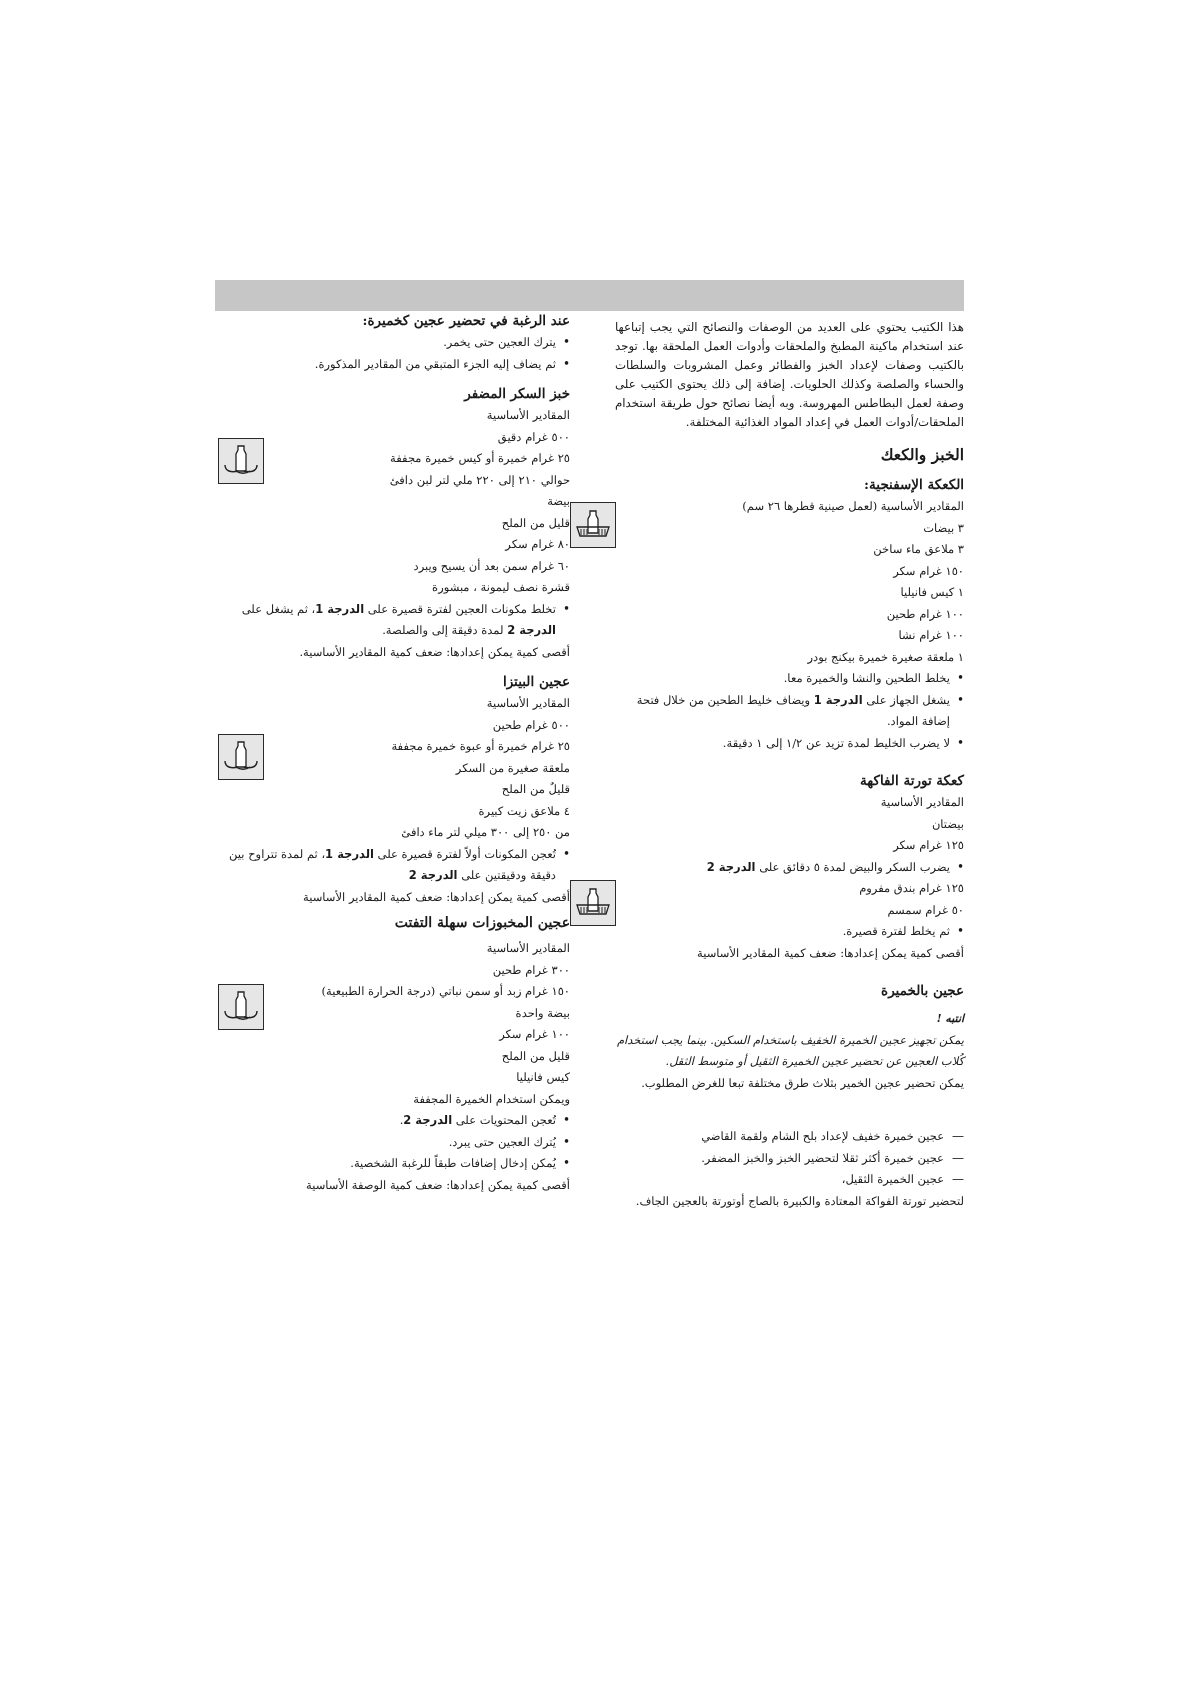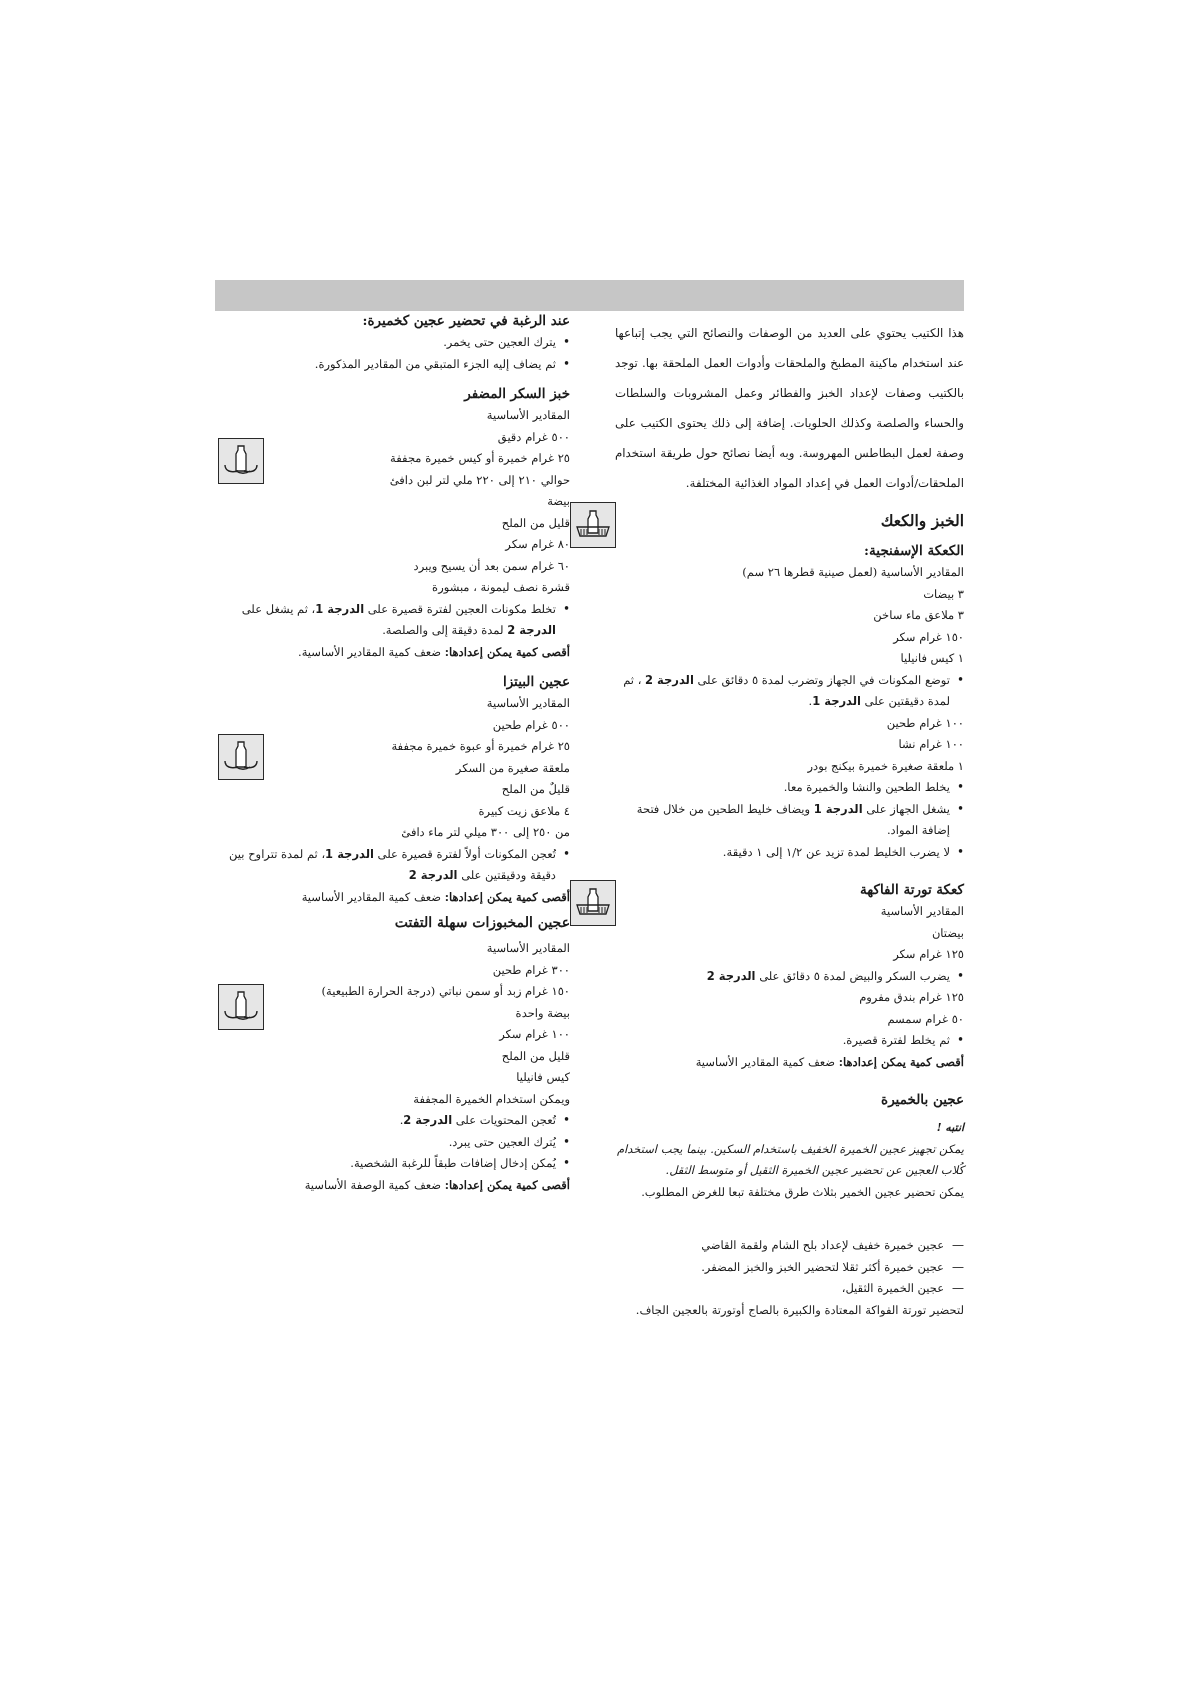--- a/index.html
+++ b/index.html
@@ -3,31 +3,31 @@
 <meta charset="utf-8">
 <style>
   html, body { margin:0; padding:0; background:#ffffff; }
   body { width:1190px; height:1684px; position:relative; overflow:hidden;
          font-family:"DejaVu Serif", serif; color:#1a1a1a; }
   .header-bar { position:absolute; left:215px; top:280px; width:749px; height:31px; background:#c6c6c6; }
   .col { position:absolute; direction:rtl; text-align:right; font-size:11.5px; line-height:21.5px; }
   .col-right { left:615px; top:318px; width:349px; }
   .col-left  { left:222px; top:308px; width:348px; }
   p { margin:0; }
-  .intro { text-align:justify; line-height:30px; font-size:11.8px; }
+  .intro { text-align:justify; line-height:19px; font-size:11.8px; }
   .h1 { font-weight:bold; font-size:16px; line-height:26px; margin-top:12px; }
   .h2 { font-weight:bold; font-size:15.5px; line-height:26px; margin-top:10px; }
   .h3 { font-weight:bold; font-size:13.5px; line-height:24px; margin-top:4px; }
   .sec { position:relative; }
   ul { margin:0; padding:0 14px 0 0; list-style:none; }
   li { position:relative; }
   li::before { content:"•"; position:absolute; right:-14px; top:0; font-size:12px; }
   .b { font-weight:bold; font-family:"DejaVu Sans", sans-serif; }
   .max { font-weight:normal; }
-  .max .k { font-weight:bold; }
+  .max .k { font-weight:normal; }
   .note-title { font-style:italic; font-weight:bold; font-size:11px; margin-top:6px; }
   .dash li::before { content:"—"; right:-20px; }
   .dash { padding-right:20px;margin-top:32px; }
   .icon-box { position:absolute; width:46px; height:46px; background:#e6e6e6; border:1px solid #2a2a2a; box-sizing:border-box; }
   .icon-box svg { width:44px; height:44px; display:block; }
 </style>
 </head>
 <body>
 
 <div class="header-bar"></div>
@@ -37,23 +37,20 @@
 
   <div class="h2">الخبز والكعك</div>
 
   <div class="sec">
     <div class="h3">الكعكة الإسفنجية:</div>
     <p>المقادير الأساسية (لعمل صينية قطرها ٢٦ سم)</p>
     <p>٣ بيضات</p>
     <p>٣ ملاعق ماء ساخن</p>
     <p>١٥٠ غرام سكر</p>
     <p>١ كيس فانيليا</p>
-    <ul>
-      <li><span>توضع المكونات في الجهاز وتضرب لمدة ٥ دقائق على</span> <span class="b">الدرجة 2</span> <span>، ثم لمدة دقيقتين على</span> <span class="b">الدرجة 1</span><span>.</span></li>
-    </ul>
     <p>١٠٠ غرام طحين</p>
     <p>١٠٠ غرام نشا</p>
     <p>١ ملعقة صغيرة خميرة بيكنج بودر</p>
     <ul>
       <li>يخلط الطحين والنشا والخميرة معا.</li>
       <li><span>يشغل الجهاز على</span> <span class="b">الدرجة 1</span> <span>ويضاف خليط الطحين من خلال فتحة إضافة المواد.</span></li>
       <li>لا يضرب الخليط لمدة تزيد عن ١/٢ إلى ١ دقيقة.</li>
     </ul>
   </div>
 

